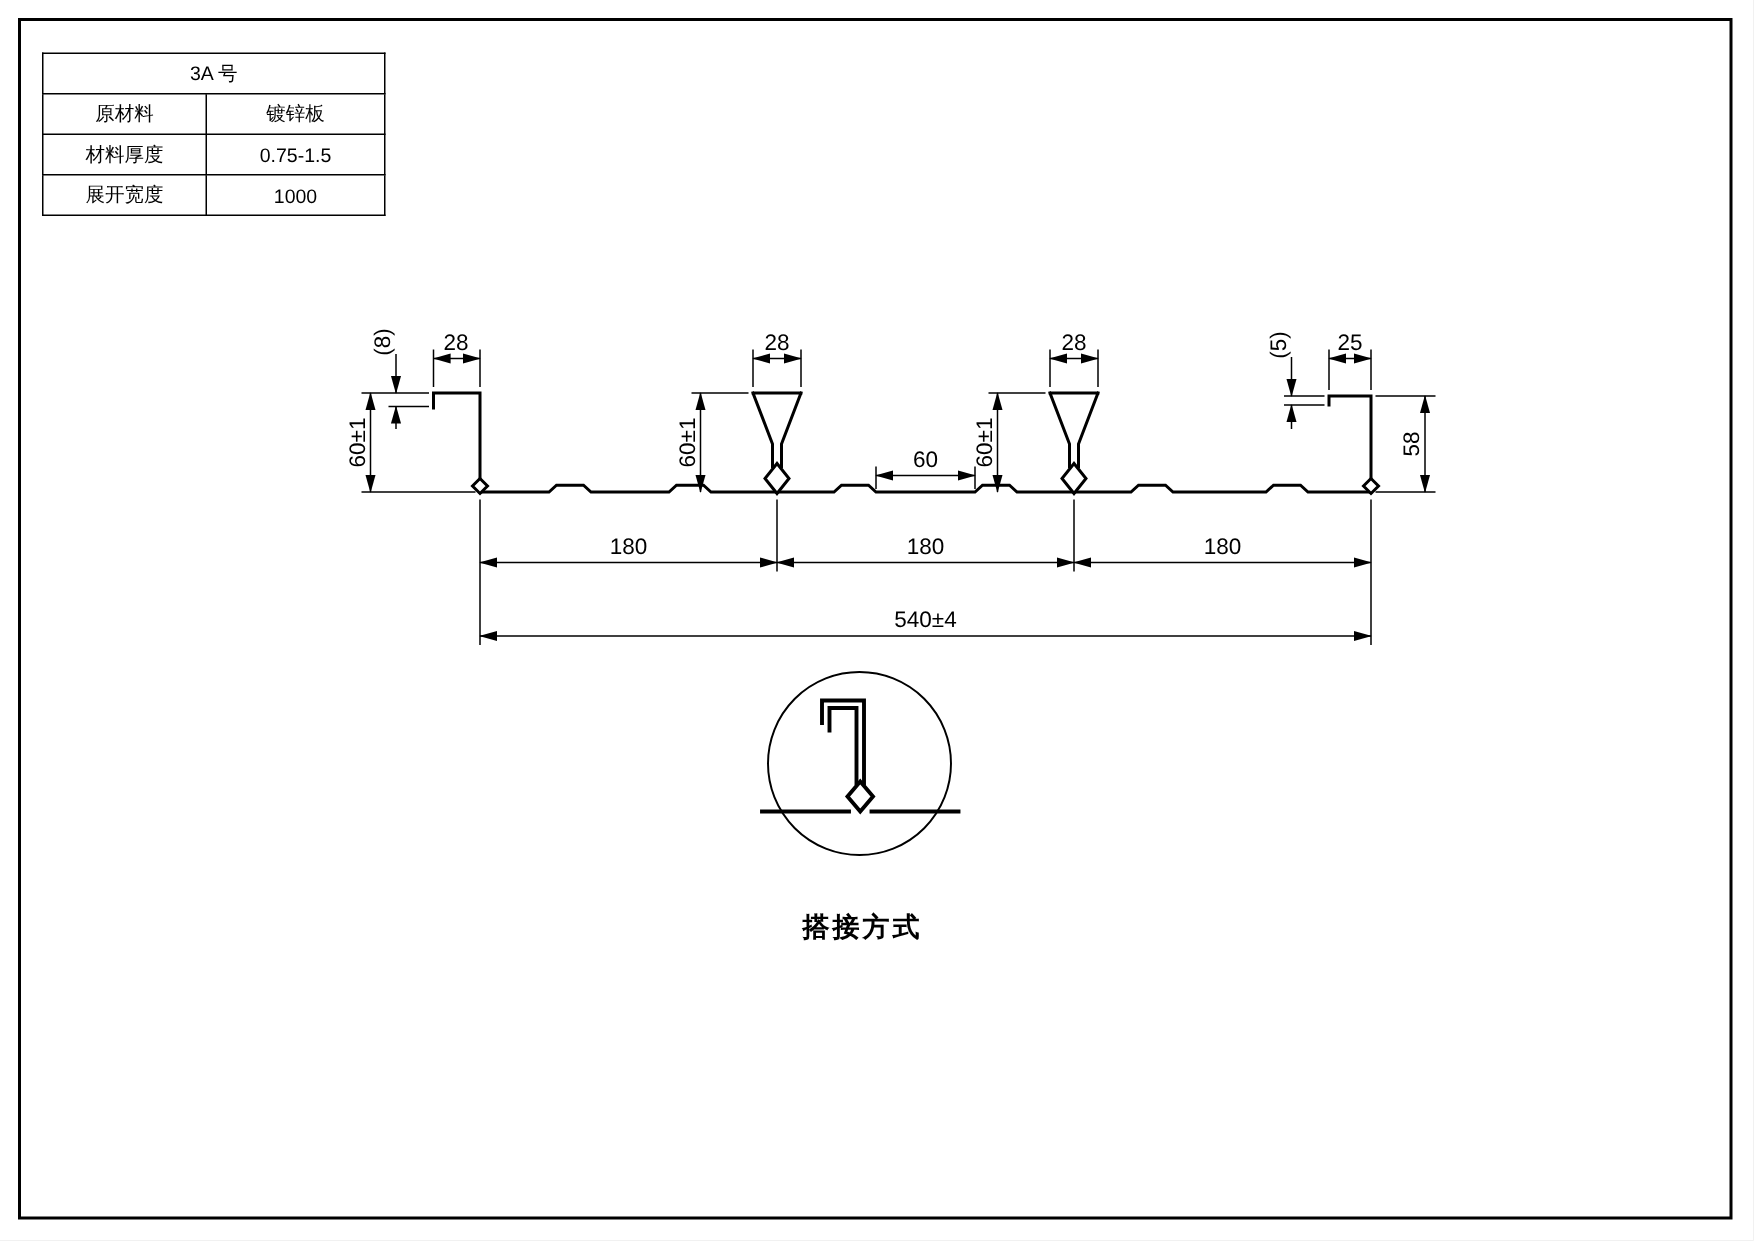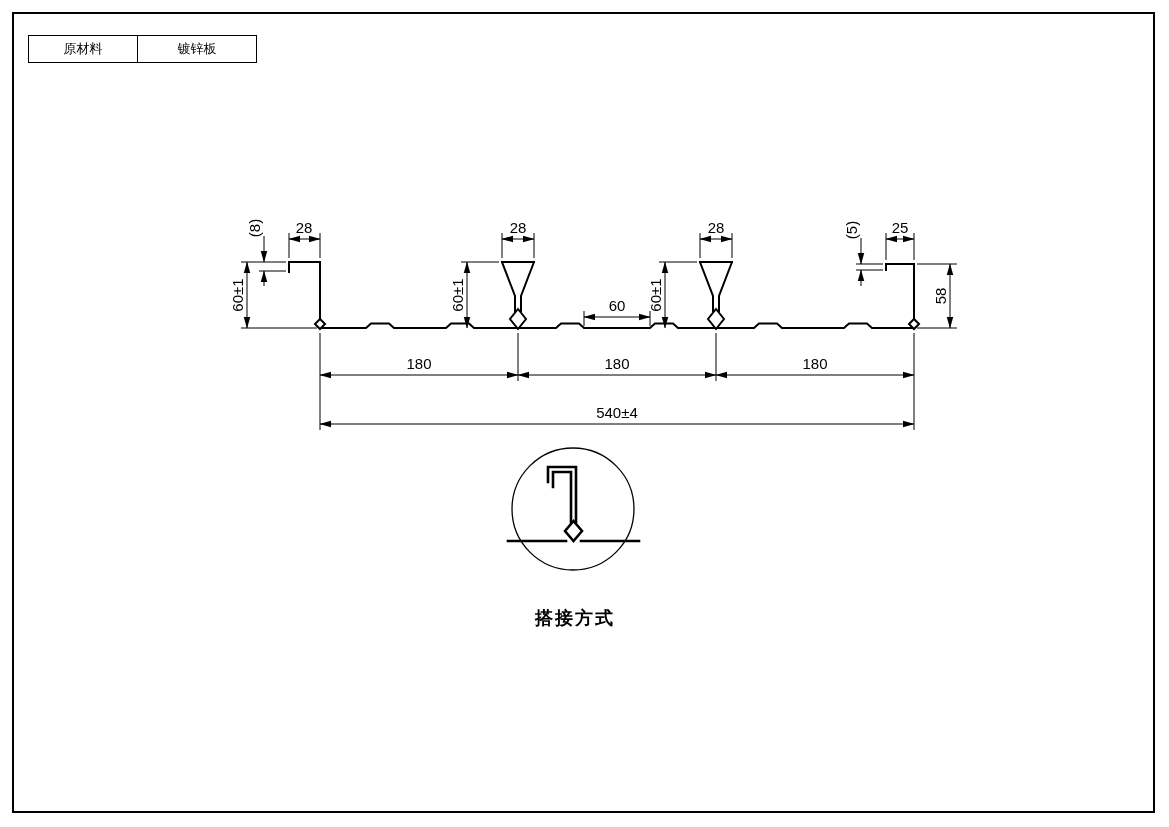--- a/index.html
+++ b/index.html
@@ -146,19 +146,30 @@
       <path class="thick" d="M 553 487 L 553 472 L 571 472 L 571 522"></path>
       <path class="thick" d="M 508 541 L 566 541"></path>
       <path class="thick" d="M 581 541 L 639 541"></path>
       <path class="thick dia" d="M 573.5 521 L 565 531 L 573.5 541 L 582 531 Z"></path>
     </g>
     <text class="caption" x="575" y="624">搭接方式</text>
   </svg>
 
   <table class="spec">
     <tbody>
+        <tr>
+      <td colspan="2" class="t-title">3A  号</td>
+    </tr>
     <tr>
       <td class="c1">原材料</td>
       <td class="c2">镀锌板</td>
+    </tr>
+    <tr>
+      <td class="c1">材料厚度</td>
+      <td class="c2">0.75-1.5</td>
+    </tr>
+    <tr>
+      <td class="c1">展开宽度</td>
+      <td class="c2">1000</td>
     </tr>
   </tbody>
     </table>
 </div>
 
 </body></html>

